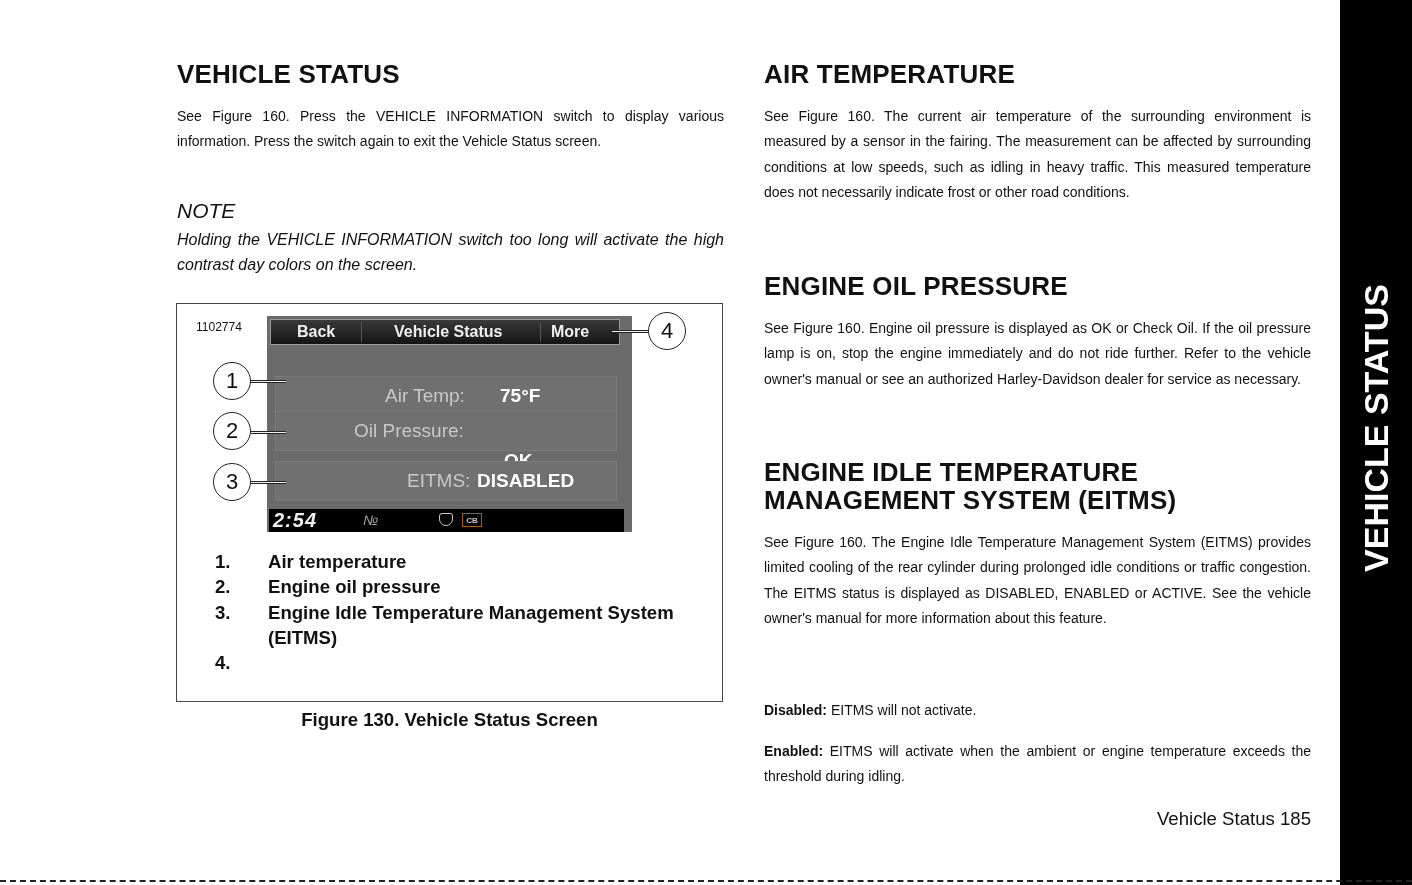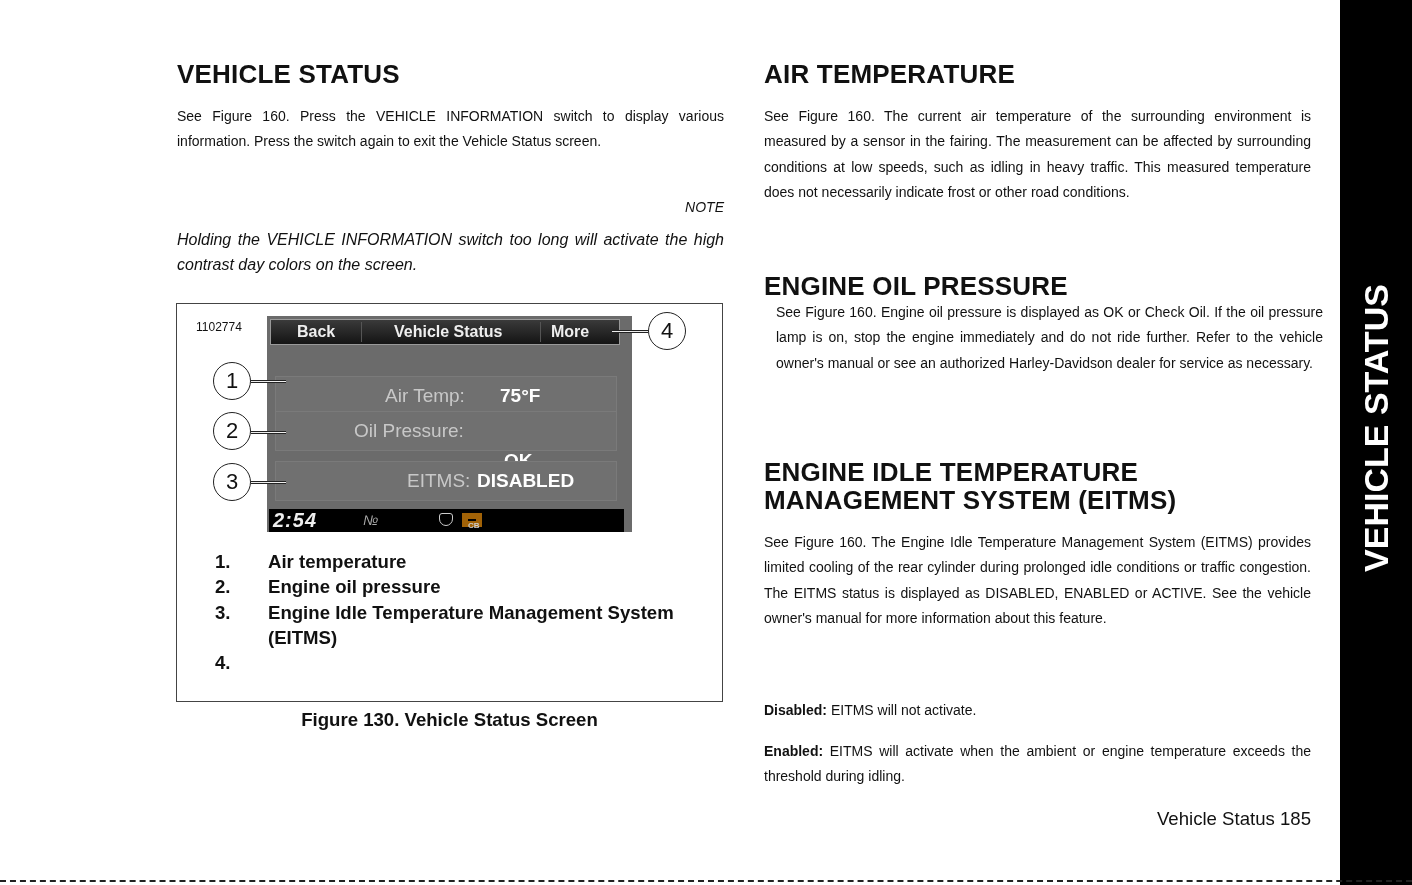--- a/index.html
+++ b/index.html
@@ -1,20 +1,20 @@
 <!DOCTYPE html>
 <html><head>
 <meta charset="utf-8">
 <style>
   html, body { margin:0; padding:0; background:#fff; }
   body { width:1412px; height:885px; position:relative; overflow:hidden;
          font-family:"Liberation Sans", sans-serif; color:#111; }
   .h1 { position:absolute; font-weight:bold; font-size:26px; letter-spacing:0.2px; line-height:28px; margin:0; }
   .para { position:absolute; font-size:14px; line-height:25.3px; text-align:justify; margin:0; }
-  .note-title { position:absolute; font-style:italic; font-size:14px; text-align:right; }
+  .note-title { position:absolute; font-style:italic; font-size:21px; text-align:left; }
   .note-body { position:absolute; font-style:italic; font-size:16px; line-height:25.3px; text-align:justify; }
   .figbox { position:absolute; left:176px; top:303px; width:547px; height:399px; border:1.5px solid #444; box-sizing:border-box; }
   .figid { position:absolute; left:196px; top:320px; font-size:12px; }
   .screen { position:absolute; left:267px; top:316px; width:365px; height:216px; background:#6b6b6b; }
   .scr-bar { position:absolute; left:3px; top:3px; width:350px; height:26px; background:linear-gradient(#3a3a3a,#141414); border:1px solid #999; box-sizing:border-box; color:#eee; font-weight:bold; font-size:16px; }
   .scr-bar span { position:absolute; top:3px; }
   .scr-row { position:absolute; left:8px; width:342px; height:40px; background:#707070; border:1px solid #7a7a7a; box-sizing:border-box; }
   .scr-label { position:absolute; top:8px; color:#c8c8c8; font-size:19px; }
   .scr-val { position:absolute; top:8px; color:#fff; font-weight:bold; font-size:19px; }
   .scr-foot { position:absolute; left:2px; top:193px; width:355px; height:23px; background:#000; }
@@ -60,21 +60,21 @@
     <span class="scr-val" style="left:228px;font-weight:bold;margin-top:30px;">OK</span>
   </div>
   <div class="scr-row" style="top:145px;text-align:right;">
     <span class="scr-label" style="left:131px;">EITMS:</span>
     <span class="scr-val" style="left:201px;">DISABLED</span>
   </div>
   <div class="scr-foot">
     <span class="clock">2:54</span>
     <span style="position:absolute;left:94px;top:3px;color:#aaa;font-size:14px;font-style:italic;">№</span>
     <span style="position:absolute;left:170px;top:4px;width:14px;height:13px;border:1.5px solid #ccc;border-radius:3px 3px 7px 7px;box-sizing:border-box;"></span>
-    <span style="position:absolute;left:193px;top:4px;width:20px;height:14px;border:6px solid #a16207;color:#ccc;font-size:8px;font-weight:bold;text-align:center;line-height:13px;box-sizing:border-box;">CB</span>
+    <span style="position:absolute;left:193px;top:4px;width:20px;height:14px;border:1px solid #a16207;color:#ccc;font-size:8px;font-weight:bold;text-align:center;line-height:13px;box-sizing:border-box;">CB</span>
   </div>
 </div>
 
 <div class="callout" style="left:213px;top:362px;">1</div>
 <div class="leader white" style="left:251px;top:380px;width:35px;"></div>
 <div class="callout" style="left:213px;top:412px;">2</div>
 <div class="leader white" style="left:251px;top:431px;width:35px;"></div>
 <div class="callout" style="left:213px;top:463px;">3</div>
 <div class="leader white" style="left:251px;top:481px;width:35px;"></div>
 <div class="callout" style="left:648px;top:312px;">4</div>
@@ -96,21 +96,21 @@
   <div class="li">
       <span class="num">4.</span>
     </div>
 </div>
 <div class="caption">Figure 130. Vehicle Status Screen</div>
 
 <h2 class="h1" style="left:764px;top:60px;">AIR TEMPERATURE</h2>
 <p class="para" style="left:764px;top:104px;width:547px;">See Figure 160. The current air temperature of the surrounding environment is measured by a sensor in the fairing. The measurement can be affected by surrounding conditions at low speeds, such as idling in heavy traffic. This measured temperature does not necessarily indicate frost or other road conditions.</p>
 
 <h2 class="h1" style="left:764px;top:272px;">ENGINE OIL PRESSURE</h2>
-<p class="para" style="left:764px;top:300px;width:547px;margin-left:12px;">See Figure 160. Engine oil pressure is displayed as OK or Check Oil. If the oil pressure lamp is on, stop the engine immediately and do not ride further. Refer to the vehicle owner's manual or see an authorized Harley-Davidson dealer for service as necessary.</p>
+<p class="para" style="left:764px;top:316px;width:547px;">See Figure 160. Engine oil pressure is displayed as OK or Check Oil. If the oil pressure lamp is on, stop the engine immediately and do not ride further. Refer to the vehicle owner's manual or see an authorized Harley-Davidson dealer for service as necessary.</p>
 
 <div class="h1" style="left:764px;top:458px;">ENGINE IDLE TEMPERATURE</div>
 <div class="h1" style="left:764px;top:486px;">MANAGEMENT SYSTEM (EITMS)</div>
 <p class="para" style="left:764px;top:530px;width:547px;">See Figure 160. The Engine Idle Temperature Management System (EITMS) provides limited cooling of the rear cylinder during prolonged idle conditions or traffic congestion. The EITMS status is displayed as DISABLED, ENABLED or ACTIVE. See the vehicle owner's manual for more information about this feature.</p>
 
 <p class="para" style="left:764px;top:698px;width:547px;"><b class="lead">Disabled:</b><span> EITMS will not activate.</span></p>
 <p class="para" style="left:764px;top:739px;width:547px;"><b class="lead">Enabled:</b><span> EITMS will activate when the ambient or engine temperature exceeds the threshold during idling.</span></p>
 
 <div class="footer">Vehicle Status 185</div>
 

